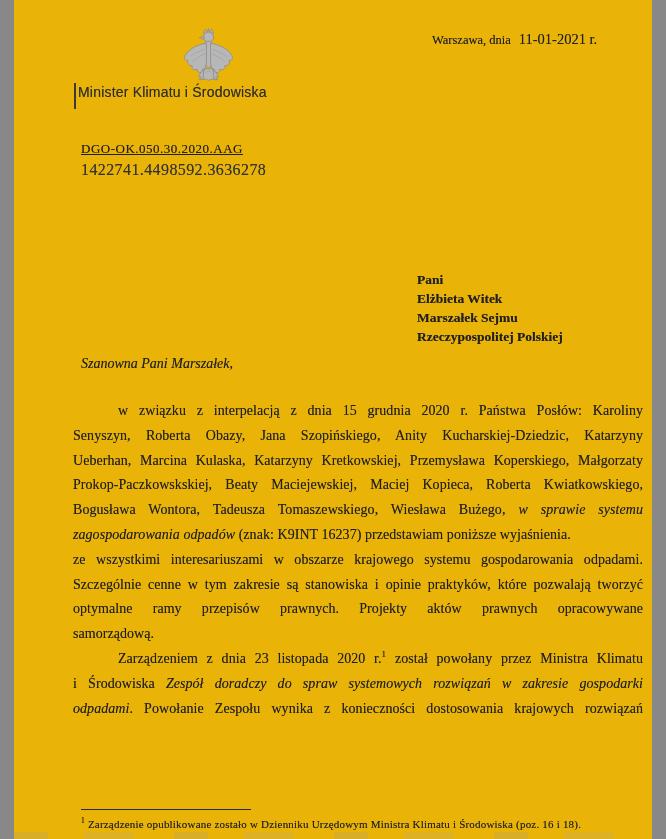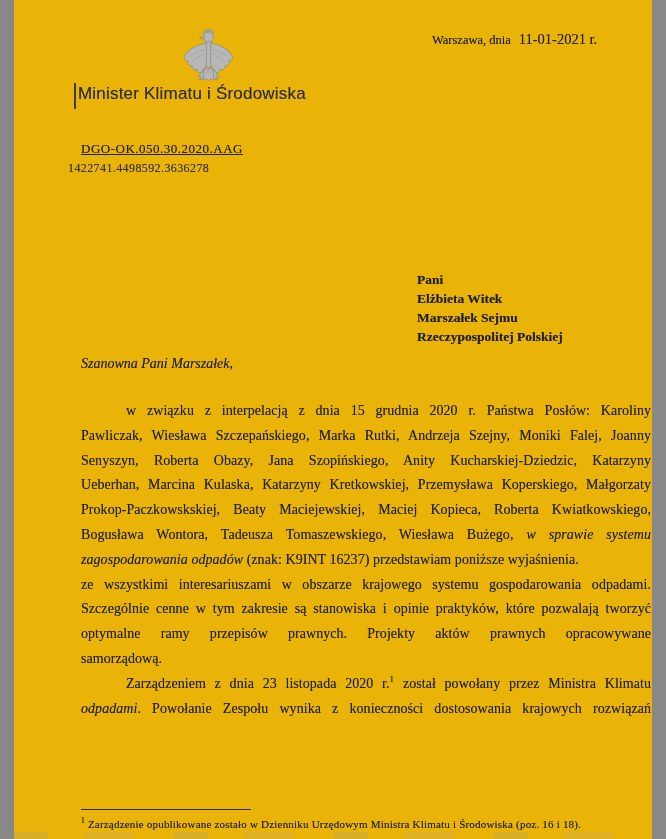--- a/index.html
+++ b/index.html
@@ -10,31 +10,31 @@
     text-shadow:0 0 0.5px rgba(45,45,45,0.55);
   }
   
   .date-line { position:absolute; top:30px; left:418px; white-space:nowrap; }
   .place-label { font-size:12.5px; }
   .date-value  { font-size:14.5px; margin-left:8px; }
   .emblem { position:absolute; left:166px; top:26px; width:57px; height:59px; }
   .text-cursor { position:absolute; left:60px; top:83px; width:1.5px; height:26px; background:#3a3a3a; }
   .ministry-title {
     position:absolute; left:64px; top:84px;
-    font-family:"Liberation Sans", sans-serif; font-size:17px; color:#2d2d2d;
+    font-family:"Liberation Sans", sans-serif; font-size:14px; color:#2d2d2d;
     letter-spacing:0.2px; white-space:nowrap;
   }
   .reference-number { position:absolute; left:67px; top:141px; font-size:13px; letter-spacing:0.5px;text-decoration:underline; }
-  .document-id { position:absolute; left:54px; top:161px; font-size:12px; letter-spacing:0.4px; color:#333; }
+  .document-id { position:absolute; left:67px; top:161px; font-size:16px; letter-spacing:0.4px; color:#333; }
   
   .addressee { position:absolute; left:403px; top:238px; font-weight:bold; font-size:13.5px; line-height:19px;margin-top:32px; }
   
   .salutation { position:absolute; left:67px; top:356px; font-style:italic; font-size:14px; }
   
-  .body-block { position:absolute; left:67px; top:399px; width:570px; font-size:14px; }
+  .body-block { position:absolute; left:59px; top:399px; width:570px; font-size:14px; }
   .body-line {
     height:24.8px; line-height:24.8px; white-space:nowrap;
     text-align:justify; text-align-last:justify; letter-spacing:0.05px;
   }
   .body-line.last { text-align-last:left; }
   .body-line.indent { padding-left:45px; }
   .body-line i { font-style:italic; }
   .body-line sup { font-size:9px; line-height:0; }
   
   .footnote-rule { position:absolute; left:67px; top:809px; width:170px; height:0; border-top:1.6px solid #2b2b2b; }
@@ -90,31 +90,31 @@
     <div>Pani</div>
     <div>Elżbieta Witek</div>
     <div>Marszałek Sejmu</div>
     <div>Rzeczypospolitej Polskiej</div>
   </div>
 
   <div class="salutation">Szanowna Pani Marszałek,</div>
 
   <div class="body-block">
       <div class="body-line indent"><span>w związku z interpelacją z dnia 15 grudnia 2020 r. Państwa Posłów: Karoliny</span></div>
-      <div class="body-line"><span>Pawliczak, Wiesława Szczepańskiego, Marka Rutki, Andrzeja Szejny, Moniki Falej, Joanny</span></div>
       <div class="body-line"><span>Senyszyn, Roberta Obazy, Jana Szopińskiego, Anity Kucharskiej-Dziedzic, Katarzyny</span></div>
       <div class="body-line"><span>Ueberhan, Marcina Kulaska, Katarzyny Kretkowskiej, Przemysława Koperskiego, Małgorzaty</span></div>
       <div class="body-line"><span>Prokop-Paczkowskskiej, Beaty Maciejewskiej, Maciej Kopieca, Roberta Kwiatkowskiego,</span></div>
       <div class="body-line"><span>Bogusława Wontora, Tadeusza Tomaszewskiego, Wiesława Bużego, </span><i>w sprawie systemu</i></div>
       <div class="body-line last"><i>zagospodarowania odpadów</i><span> (znak: K9INT 16237) przedstawiam poniższe wyjaśnienia.</span></div>
       <div class="body-line"><span>ze wszystkimi interesariuszami w obszarze krajowego systemu gospodarowania odpadami.</span></div>
       <div class="body-line"><span>Szczególnie cenne w tym zakresie są stanowiska i opinie praktyków, które pozwalają tworzyć</span></div>
       <div class="body-line"><span>optymalne ramy przepisów prawnych. Projekty aktów prawnych opracowywane</span></div>
       <div class="body-line last"><span>samorządową.</span></div>
       <div class="body-line indent"><span>Zarządzeniem z dnia 23 listopada 2020 r.</span><sup>1</sup><span> został powołany przez Ministra Klimatu</span></div>
+      <div class="body-line"><span>i Środowiska </span><i>Zespół doradczy do spraw systemowych rozwiązań w zakresie gospodarki</i></div>
       <div class="body-line"><i>odpadami</i><span>. Powołanie Zespołu wynika z konieczności dostosowania krajowych rozwiązań</span></div>
     </div>
 
   <div class="footnote-rule"></div>
   <div class="footnote"><sup>1</sup> <span>Zarządzenie opublikowane zostało w Dzienniku Urzędowym Ministra Klimatu i Środowiska (poz. 16 i 18).</span></div>
 
   <div class="scan-artifact"></div>
 </div>
 
 </body></html>

